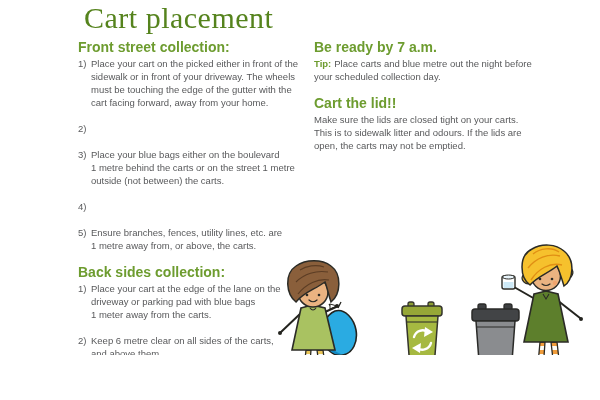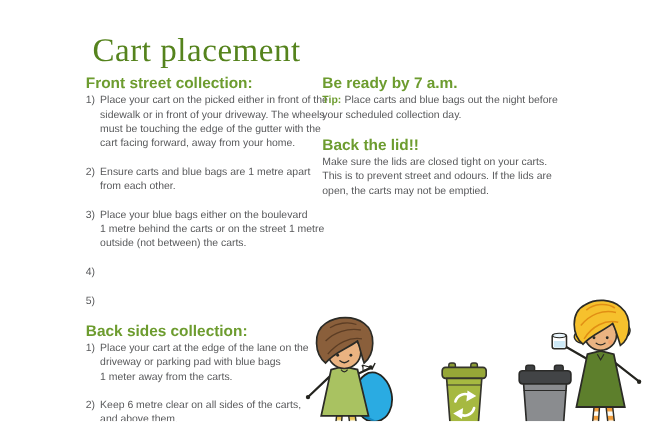--- a/index.html
+++ b/index.html
@@ -1,28 +1,28 @@
 <!DOCTYPE html>
 <html><head>
 <meta charset="utf-8">
 <style>
   * { margin:0; padding:0; box-sizing:border-box; }
   html,body { background:#fff; }
   .page {
     position:relative; width:600px; height:355px; background:#ffffff;
-    overflow:hidden; font-family:"Liberation Sans", sans-serif; color:#58595b;margin-top:28px;
+    overflow:hidden; font-family:"Liberation Sans", sans-serif; color:#58595b;
   }
   .title {
     position:absolute; left:84px; top:0px;
     font-family:"Liberation Serif", serif; font-weight:400;
     font-size:30px; line-height:36px; color:#55831d; letter-spacing:0.5px;
   }
   .col { position:absolute; top:40px; font-size:9.5px; line-height:13px; }
   .col.left  { left:78px;  width:222px; }
-  .col.right { left:293px; width:228px; }
+  .col.right { left:314px; width:228px; }
   h2 {
     font-size:14px; line-height:14px; font-weight:bold; color:#6d9c2f;
     margin:0 0 3px 0;
   }
   .list { margin-bottom:4px; }
   .item { display:flex; margin-bottom:13px; }
   .item .num { flex:0 0 13px; }
   .item .txt { white-space:pre-line; }
   .back-heading { margin-top:12px; }
   .col.right p { margin:0 0 13px 0; white-space:pre-line; }
@@ -46,34 +46,34 @@
     <div class="list">
       <div class="item">
         <span class="num">1)</span>
         <span class="txt">Place your cart on the picked either in front of the
 sidewalk or in front of your driveway. The wheels
 must be touching the edge of the gutter with the
 cart facing forward, away from your home.</span>
       </div>
       <div class="item">
         <span class="num">2)</span>
-        <span class="txt">Ensure carts and blue bags are 1 metre apart
-from each other.</span>
       </div>
       <div class="item">
         <span class="num">3)</span>
         <span class="txt">Place your blue bags either on the boulevard
 1 metre behind the carts or on the street 1 metre
 outside (not between) the carts.</span>
       </div>
       <div class="item">
         <span class="num">4)</span>
       </div>
       <div class="item">
         <span class="num">5)</span>
+        <span class="txt">Ensure branches, fences, utility lines, etc. are
+1 metre away from, or above, the carts.</span>
       </div>
     </div>
 
     <h2 class="back-heading">Back sides collection:</h2>
     <div class="list">
       <div class="item">
         <span class="num">1)</span>
         <span class="txt">Place your cart at the edge of the lane on the
 driveway or parking pad with blue bags
 1 meter away from the carts.</span>
@@ -81,25 +81,25 @@
       <div class="item">
         <span class="num">2)</span>
         <span class="txt">Keep 6 metre clear on all sides of the carts,
 and above them.</span>
       </div>
     </div>
   </div>
 
   <div class="col right">
     <h2>Be ready by 7 a.m.</h2>
-    <p><span class="tip-label">Tip:</span><span>Place carts and blue bags out the night before
+    <p><span class="tip-label">Tip:</span><span>Place carts and blue metre out the night before
 your scheduled collection day.</span></p>
-    <h2 class="close-heading">Back the lid!!</h2>
+    <h2 class="close-heading">Cart the lid!!</h2>
     <p>Make sure the lids are closed tight on your carts.
-This is to prevent street and odours. If the lids are
+This is to sidewalk litter and odours. If the lids are
 open, the carts may not be emptied.</p>
   </div>
 
   <svg class="illos" width="350" height="162" viewBox="0 0 350 162">
     <defs>
       <pattern id="stY" width="8" height="8" patternUnits="userSpaceOnUse">
         <rect width="8" height="8" fill="#fdfdf6"></rect>
         <rect width="8" height="4" fill="#e9c558"></rect>
       </pattern>
       <pattern id="stO" width="8" height="8" patternUnits="userSpaceOnUse">

